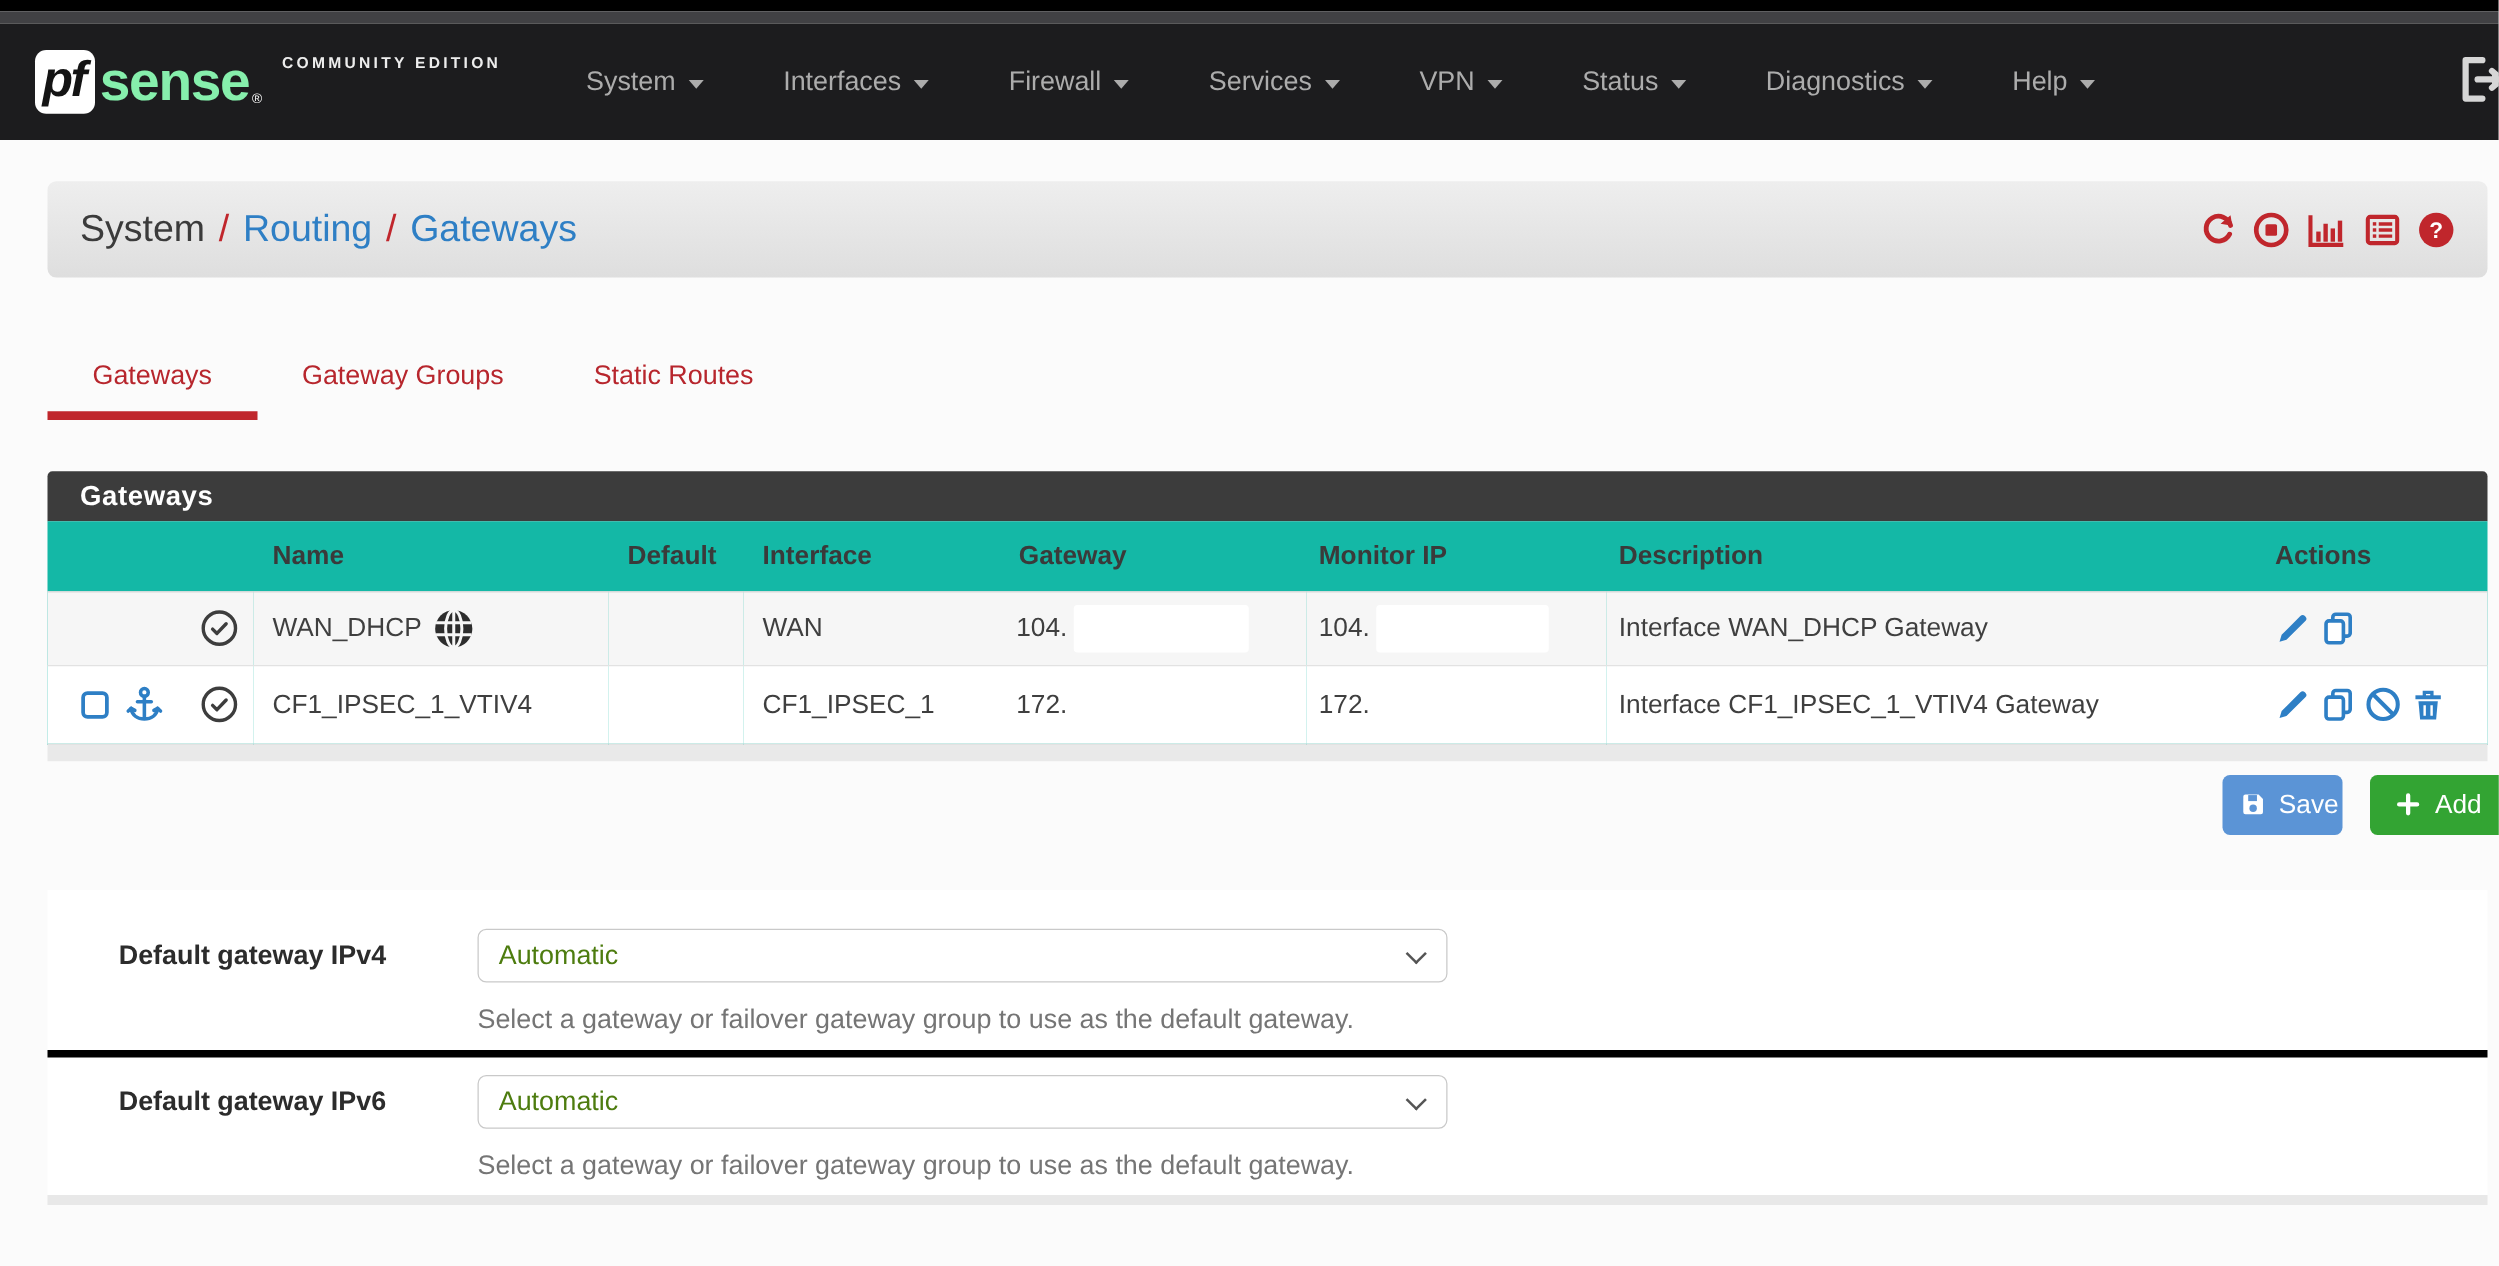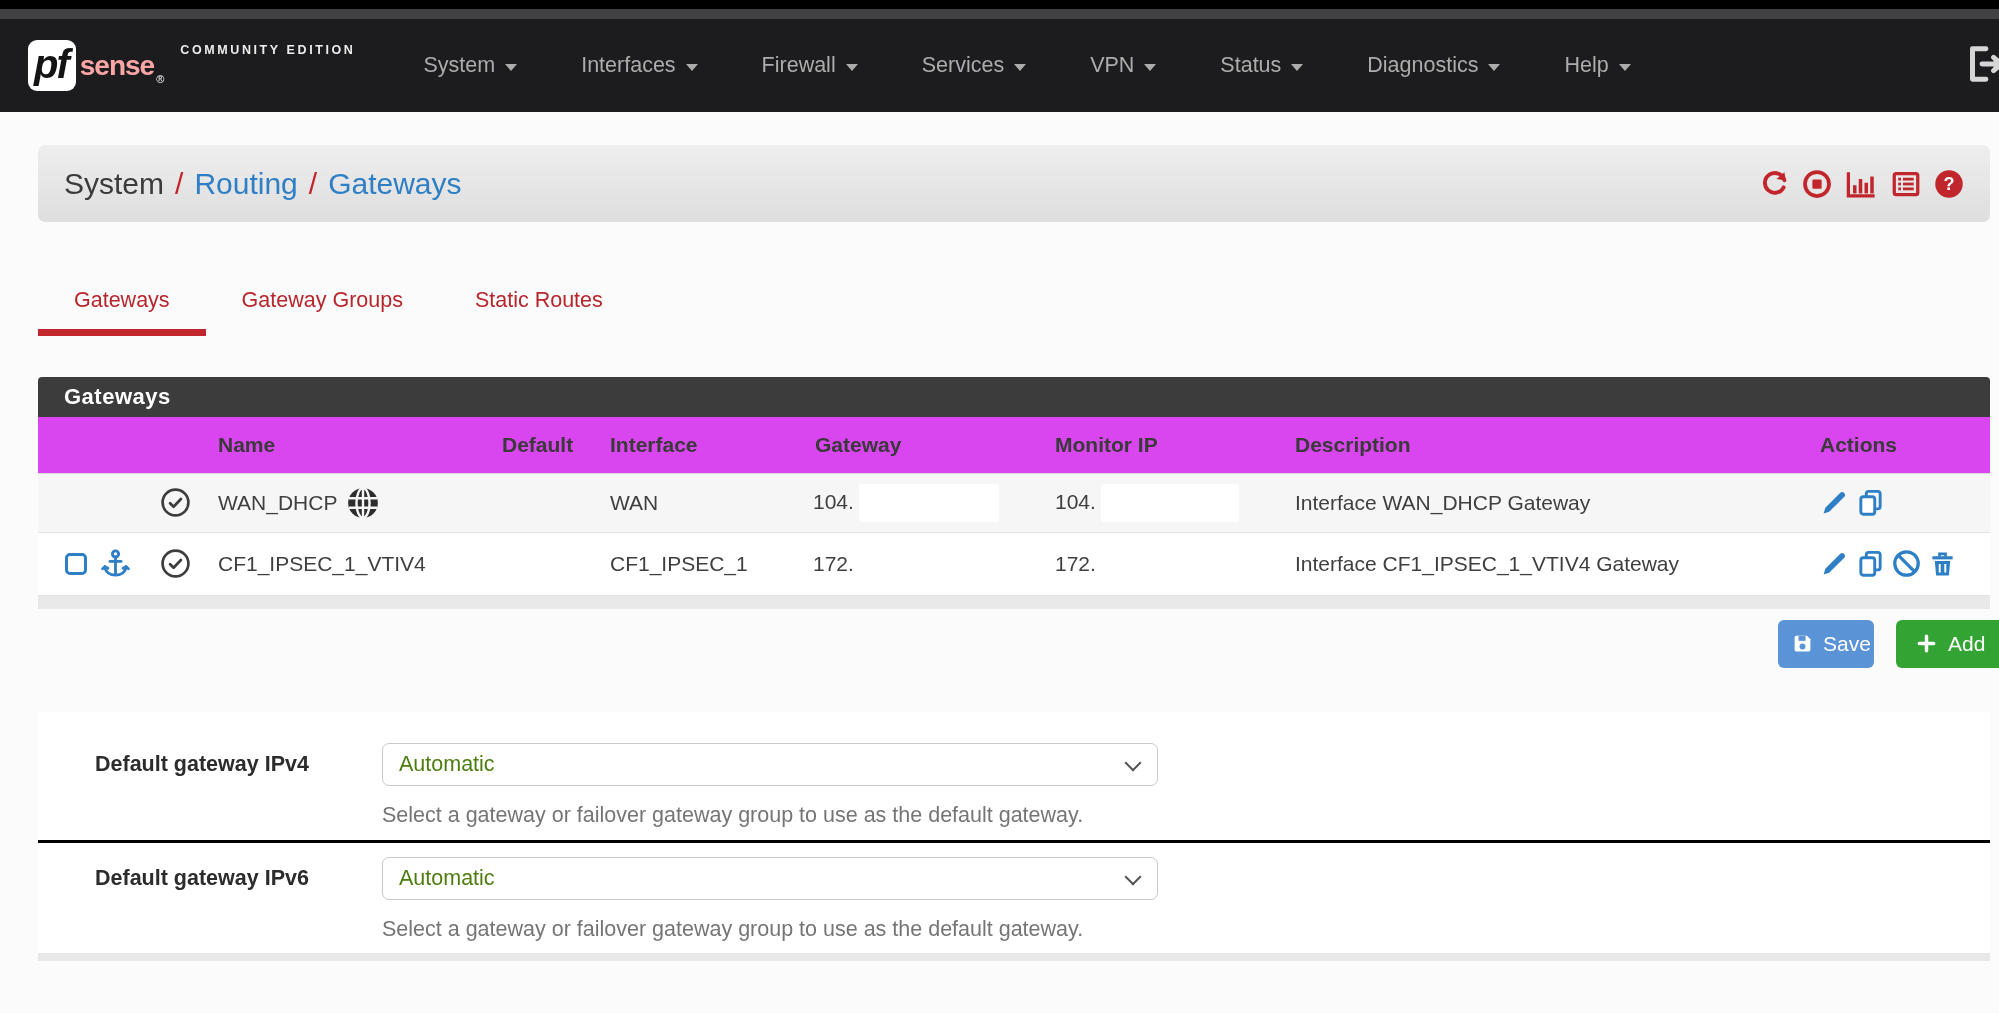--- a/index.html
+++ b/index.html
@@ -11,21 +11,21 @@
   .chrome-black { height:9px; background:#000; }
   .chrome-gray  { height:10px; background:#414144; }
 
   
   .navbar { height:93px; background:#1c1c1e; display:flex; align-items:center;
     padding-left:28px; position:relative; }
   .logo { display:flex; flex-direction:row; margin-right:36px; }
   .logo-top { display:flex; align-items:center; }
   .pf-box { background:#fff; border-radius:9px; padding:2px 8px 4px 6px; margin-right:4px; }
   .pf-box span { font-size:40px; font-weight:bold; font-style:italic; color:#141414; letter-spacing:-2px; }
-  .sense { font-size:28px; font-weight:bold; color:#fca5a5; letter-spacing:-1px; }
+  .sense { font-size:44px; font-weight:bold; color:#86efac; letter-spacing:-1px; }
   .reg { font-size:11px; color:#fff; align-self:flex-end; margin:0 0 6px 2px; }
   .tagline { font-size:12.5px; font-weight:bold; color:#ededed; letter-spacing:2.6px; margin-top:3px;margin-left:16px; }
   .nav-items { display:flex; list-style:none; }
   .nav-item { display:flex; align-items:center; padding:0 32px; cursor:pointer; }
   .nav-item span { font-size:21.5px; color:#acacac; }
   .caret { width:0; height:0; border-left:6px solid transparent; border-right:6px solid transparent;
     border-top:7px solid #acacac; margin-left:10px; margin-top:3px; }
   .signout { position:absolute; right:-8px; top:50%; transform:translateY(-50%); }
 
   
@@ -44,21 +44,21 @@
   .tab { font-size:21.5px; color:#b7262d; padding:0 36px 23px 36px; position:relative; cursor:pointer; }
   .tab.active::after { content:""; position:absolute; left:0; right:0; bottom:0; height:7px; background:#c0262c; }
 
   
   .main { margin-left:38px; width:1952px; }
   .panel-header { height:40px; background:#3c3c3c; color:#fff; font-weight:bold; font-size:22px;
     display:flex; align-items:center; padding-left:26px; border-radius:4px 4px 0 0; letter-spacing:.5px; }
   .panel-header.tall { height:45px; font-size:22.5px; }
   .gw-panel { margin-top:41px; }
 
-  table.gw { width:1952px; border-collapse:collapse; table-layout:fixed; background:#d946ef; }
+  table.gw { width:1952px; border-collapse:collapse; table-layout:fixed; background:#14b8a6; }
   table.gw th { height:56px; text-align:left; font-size:21px; color:#3a3a3a;
     border-bottom:1px solid #d8d8d8; font-weight:bold; }
   table.gw td { font-size:21px; color:#3f3f3f; border-bottom:1px solid #e2e2e2; }
   tr.row1 { background:#f6f6f6; height:59px; }
   tr.row2 { background:#ffffff; height:63px; }
   .cell-pad { padding-left:15px; }
   .name-cell { display:flex; align-items:center; gap:9px; }
   .sel-cell { display:flex; align-items:center; gap:13px; padding-left:27px; }
   .status-cell { display:flex; justify-content:center; }
   .redact { display:inline-block; width:140px; height:38px; background:#fff; border-radius:3px;
@@ -73,21 +73,21 @@
   .btn { position:absolute; top:0; height:48px; display:flex; align-items:center; justify-content:center;
     gap:10px; border:none; border-radius:6px; color:#fff; font-size:21px;
     font-family:"Liberation Sans",sans-serif; cursor:pointer;padding-left:11px; }
   .btn-save { right:116px; width:96px; background:#5b94d6; }
   .btn-add { left:1858px; width:150px; background:#33a433; justify-content:flex-start; padding-left:19px; }
 
   
   .dg-panel { margin-top:44px; }
   .dg-body { background:#fff; }
   .form-row { display:grid; grid-template-columns:344px 1608px; }
-  .form-row.first { padding-top:31px; padding-bottom:12px; border-bottom:3px solid #000000; }
+  .form-row.first { padding-top:31px; padding-bottom:12px; border-bottom:6px solid #000000; }
   .form-row.second { padding-top:14px; padding-bottom:11px; }
   .f-label { padding-left:57px; padding-top:9px; font-size:21.5px; font-weight:bold; color:#2c2c2c; }
   .select { width:776px; height:43px; border:1px solid #c9c9c9; border-radius:7px; background:#fff;
     display:flex; align-items:center; padding-left:16px; font-size:21.5px; color:#4d7c0f;
     position:relative; cursor:pointer;text-align:right; }
   .chev { position:absolute; right:18px; top:13px; width:12px; height:12px;
     border-right:2.2px solid #555; border-bottom:2.2px solid #555; transform:rotate(45deg); }
   .f-help { margin-top:17px; font-size:21.5px; color:#757575; }
   .bottom-band { height:8px; background:#e8e8e8; }
 </style>

